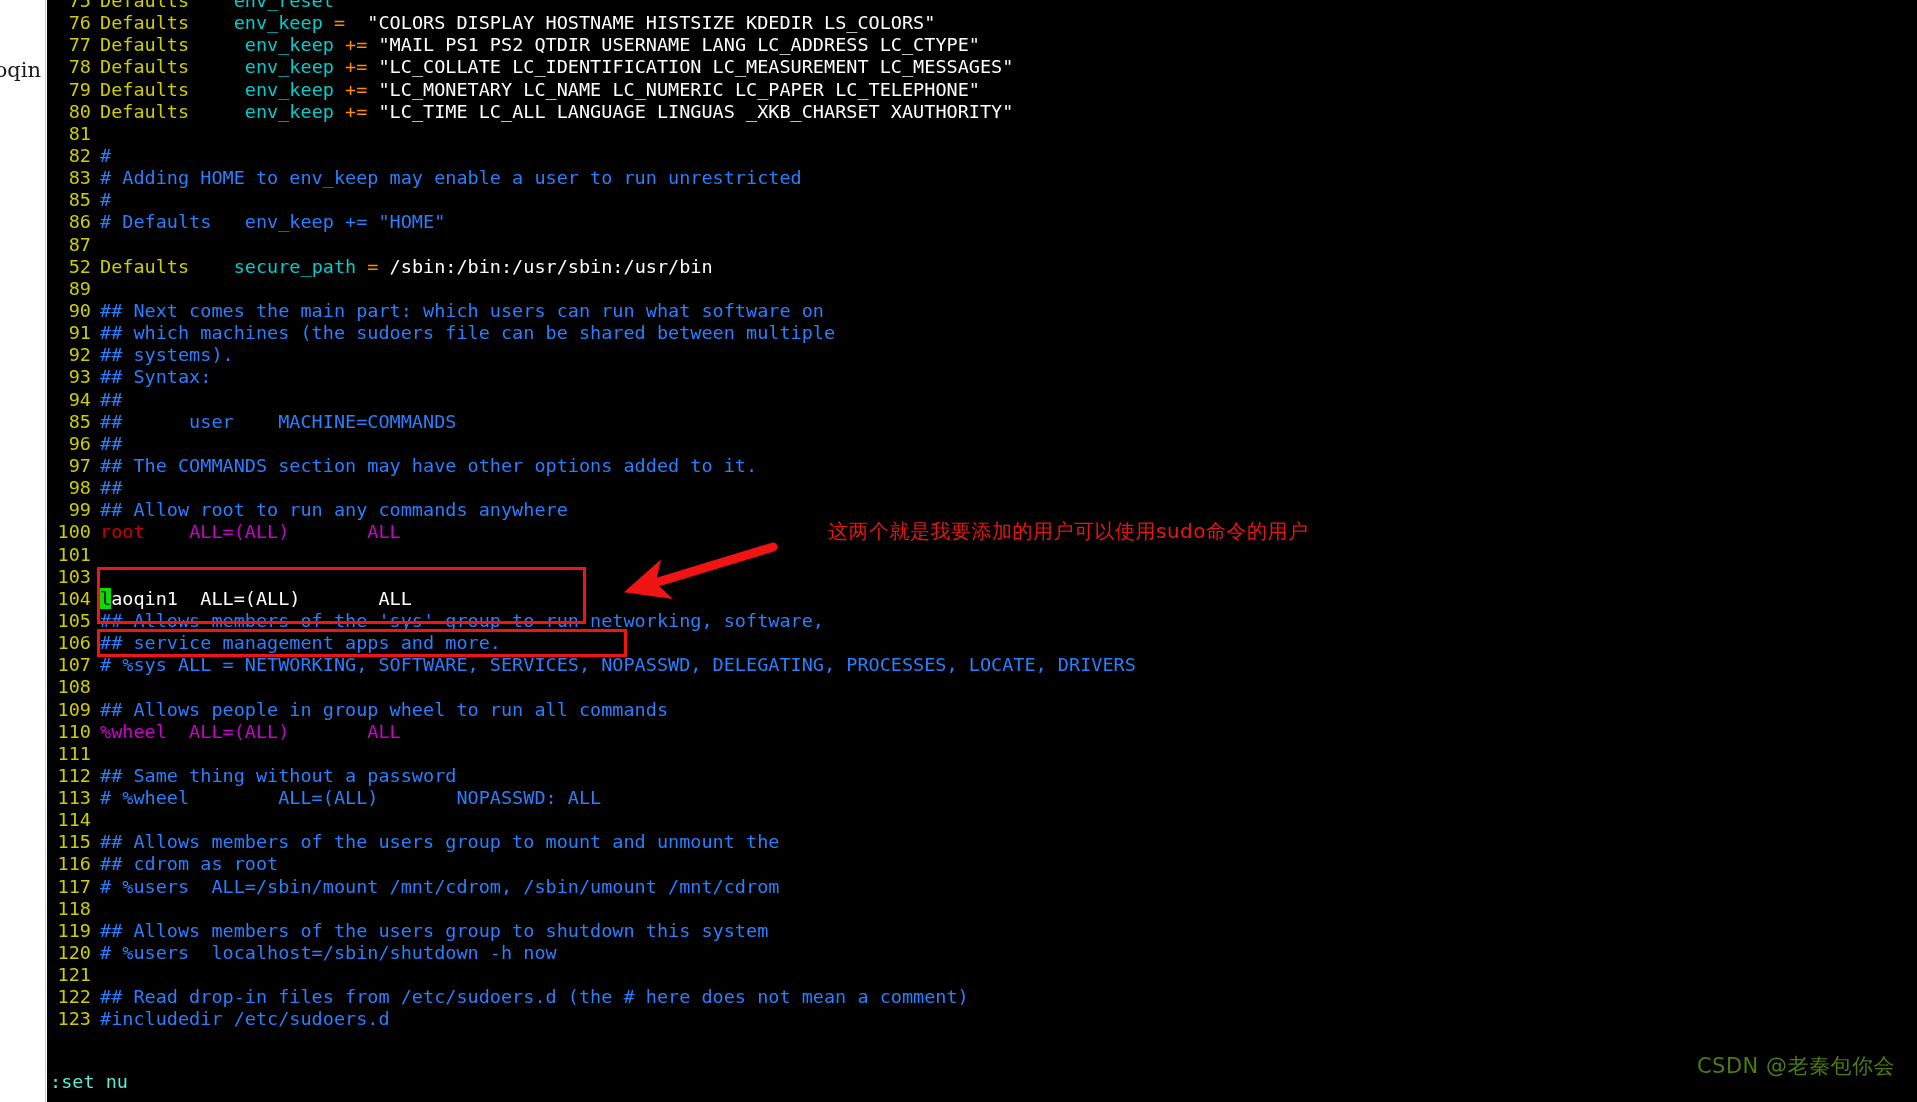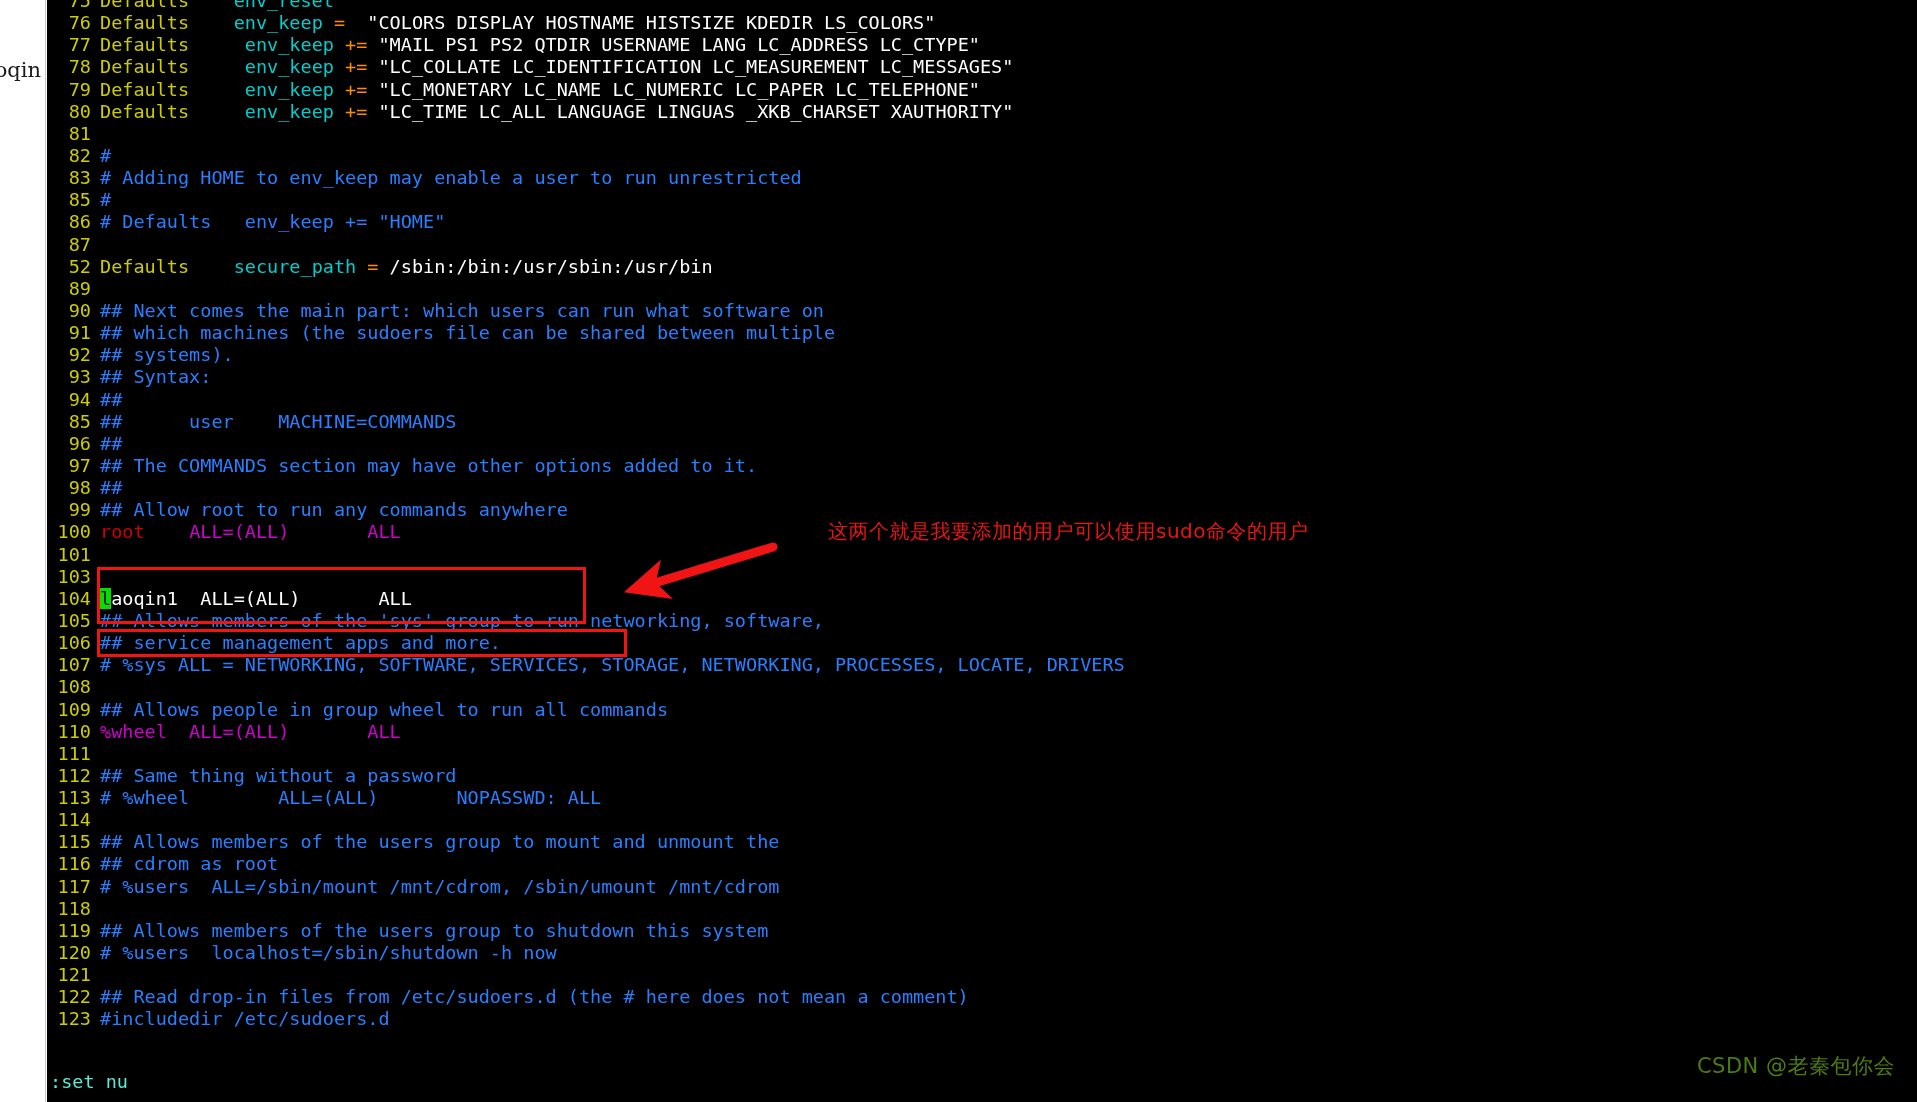--- a/index.html
+++ b/index.html
@@ -194,21 +194,21 @@
         <div class="code-line"><span class="lnum">96</span><span class="ltext"><span class="c-comment">##</span></span></div>
         <div class="code-line"><span class="lnum">97</span><span class="ltext"><span class="c-comment">## The COMMANDS section may have other options added to it.</span></span></div>
         <div class="code-line"><span class="lnum">98</span><span class="ltext"><span class="c-comment">##</span></span></div>
         <div class="code-line"><span class="lnum">99</span><span class="ltext"><span class="c-comment">## Allow root to run any commands anywhere</span></span></div>
         <div class="code-line"><span class="lnum">100</span><span class="ltext"><span class="c-user">root</span><span class="c-plain">    </span><span class="c-group">ALL=(ALL)       ALL</span></span></div>
         <div class="code-line"><span class="lnum">101</span><span class="ltext"></span></div>
         <div class="code-line"><span class="lnum">103</span><span class="ltext"></span></div>
         <div class="code-line"><span class="lnum">104</span><span class="ltext"><span class="cursor-block">l</span><span class="c-plain">aoqin1  ALL=(ALL)       ALL</span></span></div>
         <div class="code-line"><span class="lnum">105</span><span class="ltext"><span class="c-comment">## Allows members of the 'sys' group to run networking, software,</span></span></div>
         <div class="code-line"><span class="lnum">106</span><span class="ltext"><span class="c-comment">## service management apps and more.</span></span></div>
-        <div class="code-line"><span class="lnum">107</span><span class="ltext"><span class="c-comment"># %sys ALL = NETWORKING, SOFTWARE, SERVICES, STORAGE, NETWORKING, PROCESSES, LOCATE, DRIVERS</span></span></div>
+        <div class="code-line"><span class="lnum">107</span><span class="ltext"><span class="c-comment"># %sys ALL = NETWORKING, SOFTWARE, SERVICES, NOPASSWD, DELEGATING, PROCESSES, LOCATE, DRIVERS</span></span></div>
         <div class="code-line"><span class="lnum">108</span><span class="ltext"></span></div>
         <div class="code-line"><span class="lnum">109</span><span class="ltext"><span class="c-comment">## Allows people in group wheel to run all commands</span></span></div>
         <div class="code-line"><span class="lnum">110</span><span class="ltext"><span class="c-group">%wheel</span><span class="c-plain">  </span><span class="c-group">ALL=(ALL)       ALL</span></span></div>
         <div class="code-line"><span class="lnum">111</span><span class="ltext"></span></div>
         <div class="code-line"><span class="lnum">112</span><span class="ltext"><span class="c-comment">## Same thing without a password</span></span></div>
         <div class="code-line"><span class="lnum">113</span><span class="ltext"><span class="c-comment"># %wheel        ALL=(ALL)       NOPASSWD: ALL</span></span></div>
         <div class="code-line"><span class="lnum">114</span><span class="ltext"></span></div>
         <div class="code-line"><span class="lnum">115</span><span class="ltext"><span class="c-comment">## Allows members of the users group to mount and unmount the</span></span></div>
         <div class="code-line"><span class="lnum">116</span><span class="ltext"><span class="c-comment">## cdrom as root</span></span></div>
         <div class="code-line"><span class="lnum">117</span><span class="ltext"><span class="c-comment"># %users  ALL=/sbin/mount /mnt/cdrom, /sbin/umount /mnt/cdrom</span></span></div>

